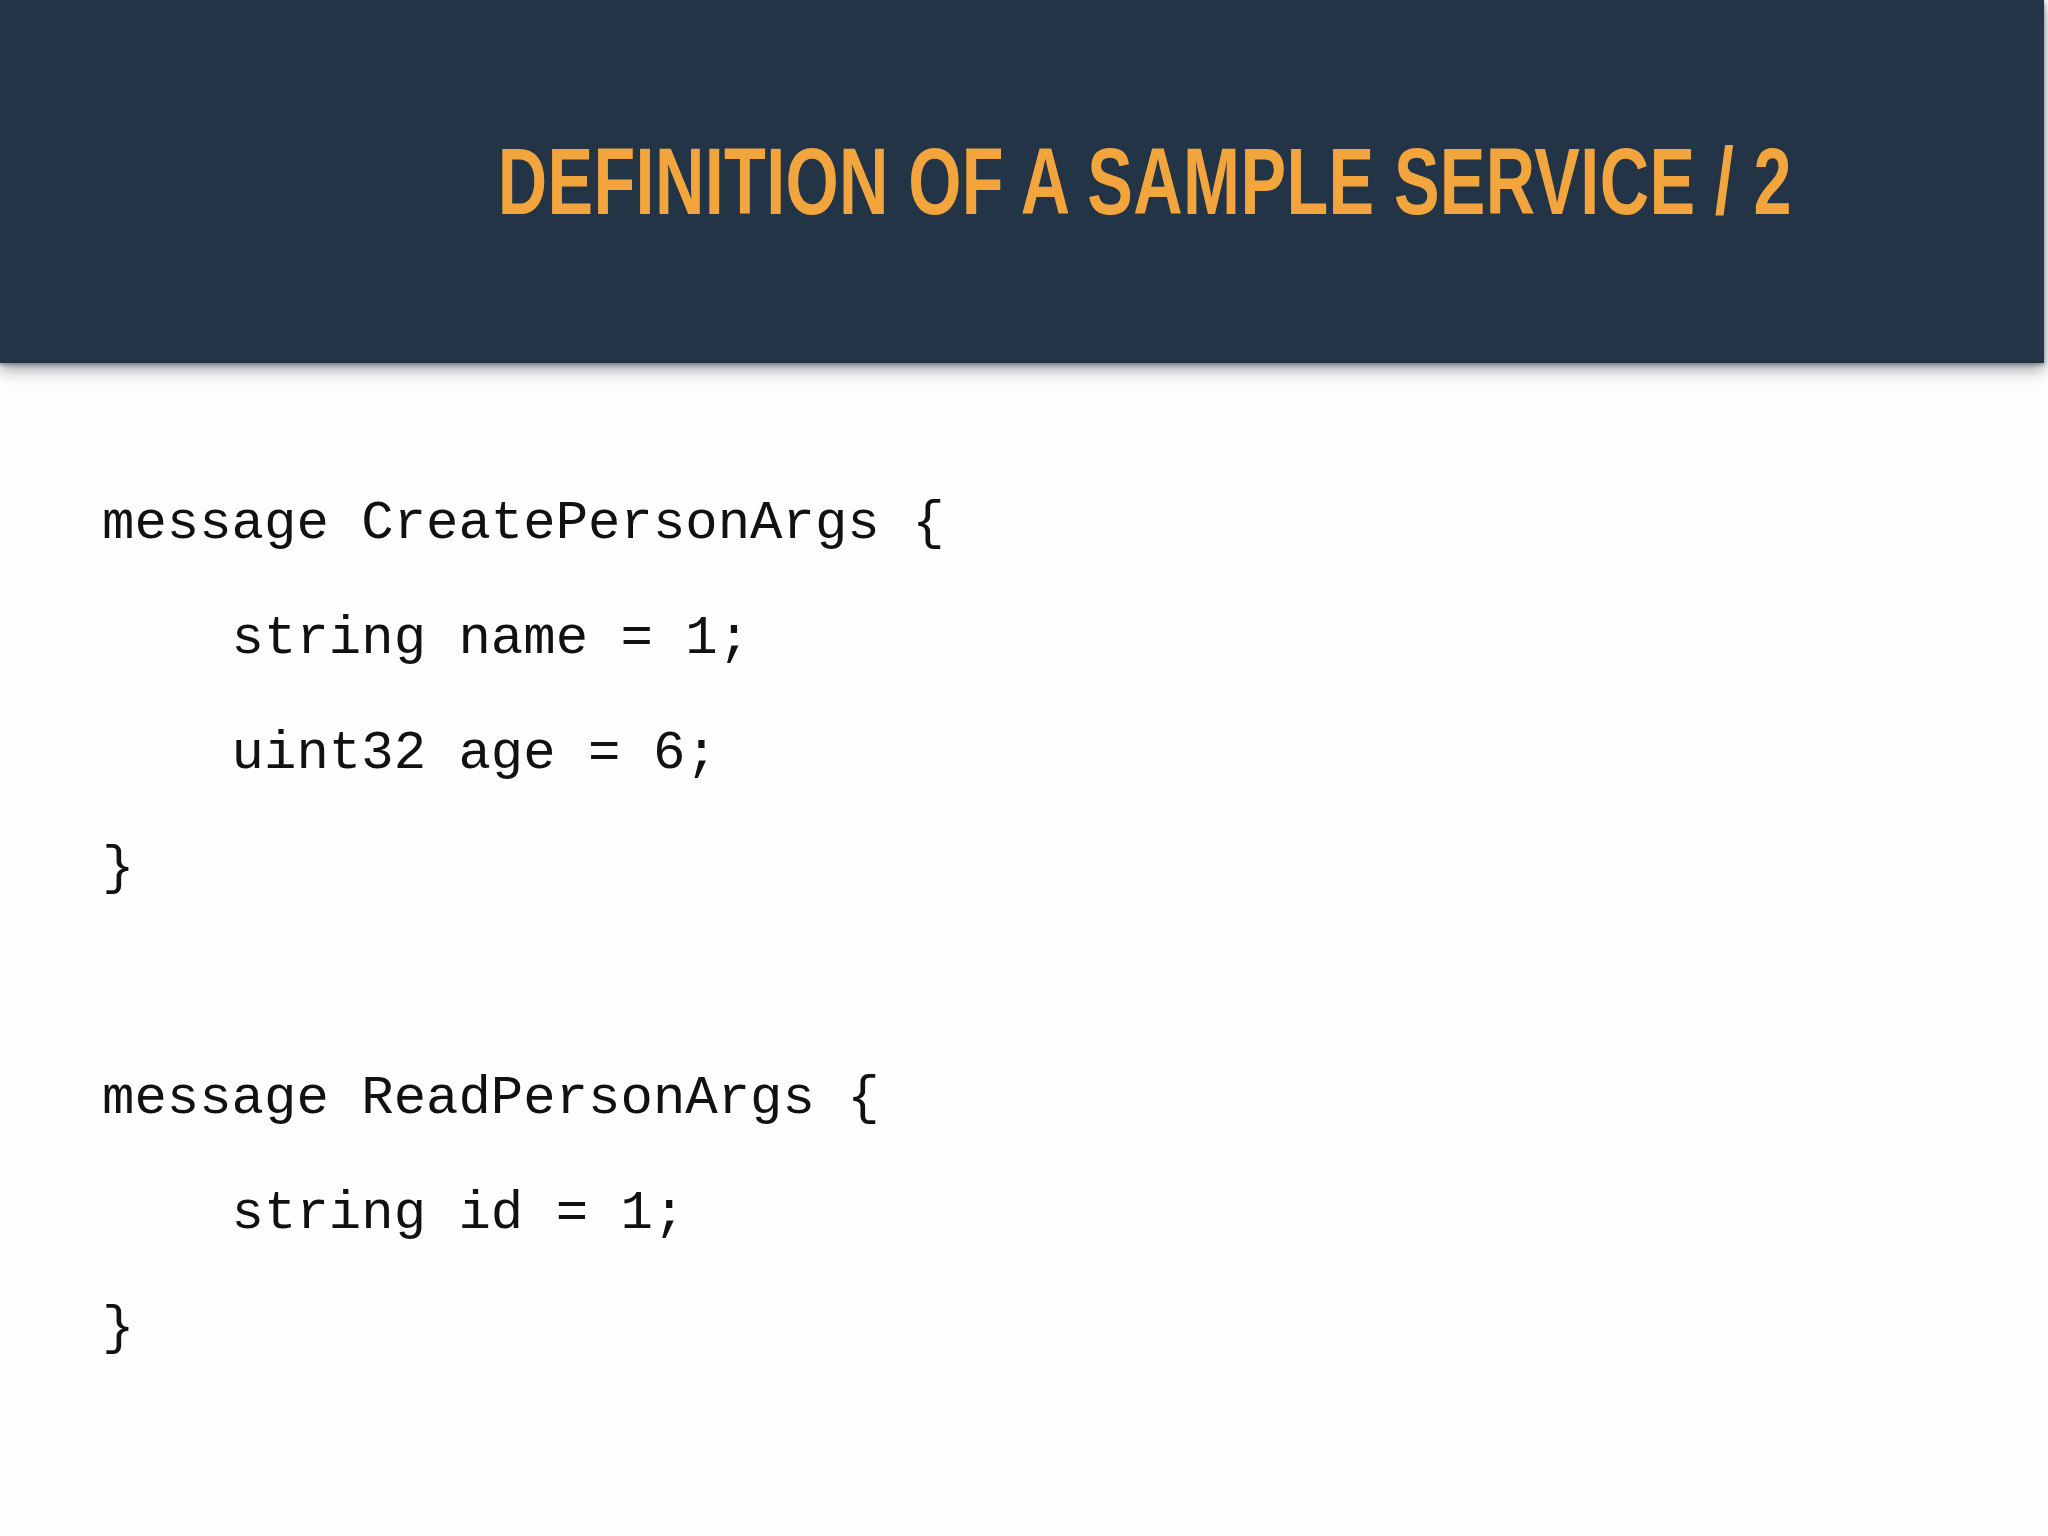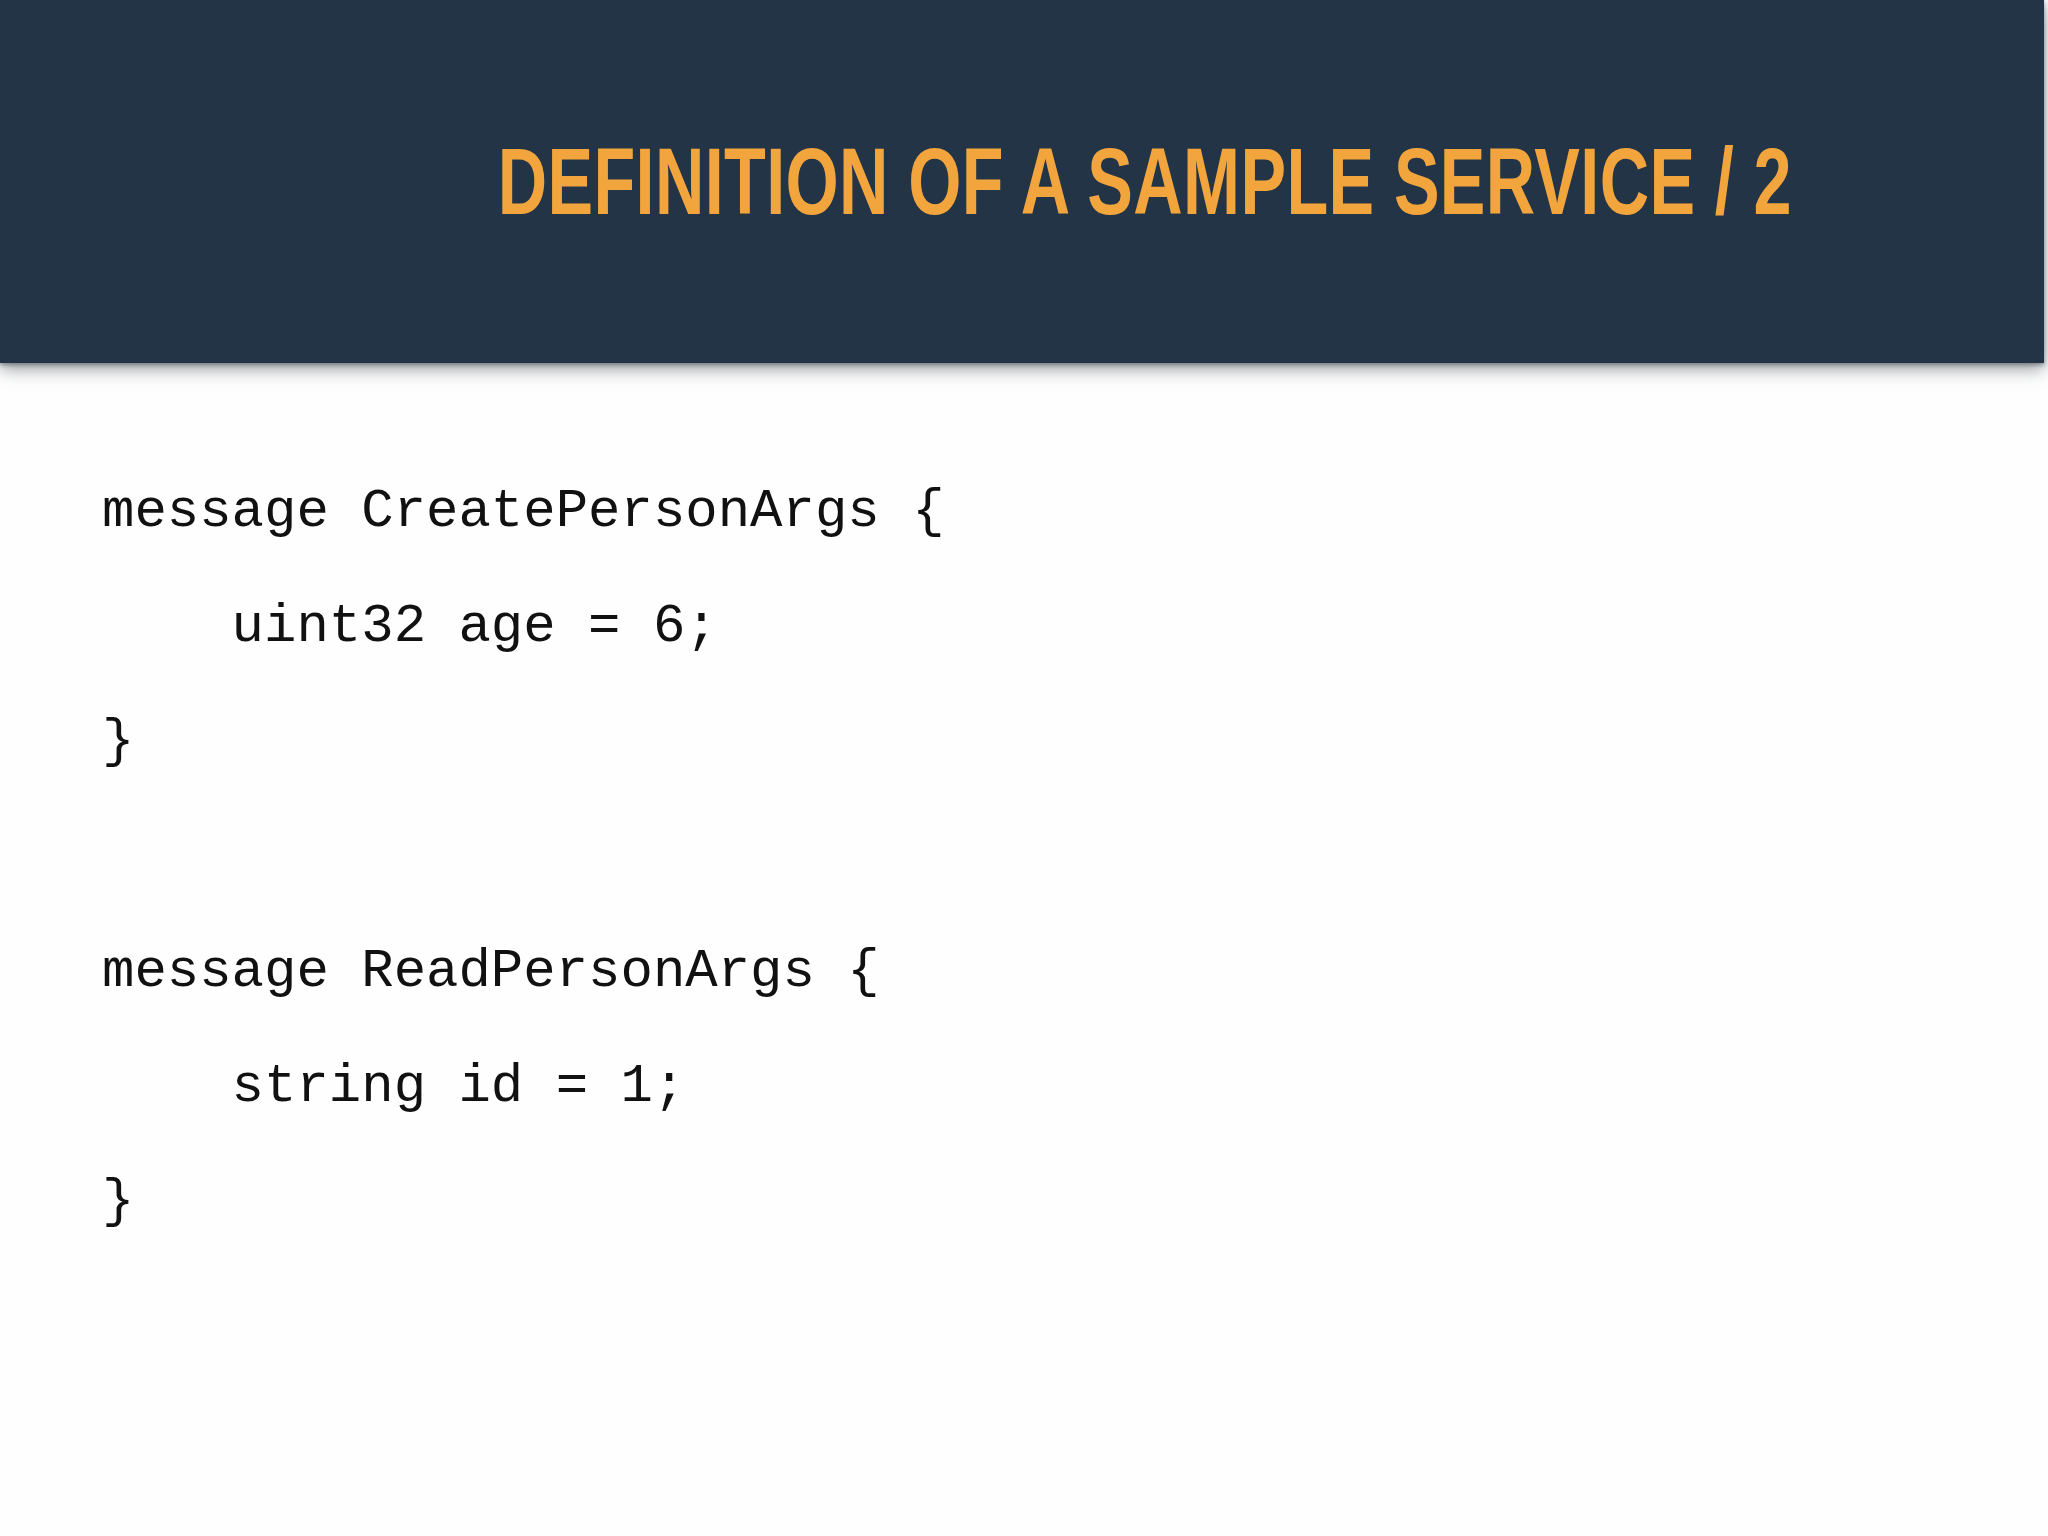--- a/index.html
+++ b/index.html
@@ -37,21 +37,21 @@
     line-height: 1;
     color: var(--title_color, #f1a53c);
     white-space: nowrap;
     letter-spacing: 0.5px;
     transform: scaleX(0.72);
     transform-origin: center center;
   }
   .code-block {
     position: absolute;
     left: 102px;
-    top: 454px;
+    top: 466px;
     color: var(--code_color, #111111);
     font-family: "Liberation Mono", "DejaVu Sans Mono", monospace;
     font-size: 54px;
   }
   .code-line {
     height: 115px;
     line-height: 115px;
     white-space: pre;
   }
 </style>
@@ -59,20 +59,21 @@
 <body>
 
 <div class="slide">
 
   <div class="header-bar">
     <div class="slide-title">DEFINITION OF A SAMPLE SERVICE / 2</div>
   </div>
 
   <div class="code-block">
     <div class="code-line">message CreatePersonArgs {</div>
+    <div class="code-line">    string name = 1;</div>
     <div class="code-line">    uint32 age = 6;</div>
     <div class="code-line">}</div>
     <div class="code-line"></div>
     <div class="code-line">message ReadPersonArgs {</div>
     <div class="code-line">    string id = 1;</div>
     <div class="code-line">}</div>
   </div>
 
 </div>
 

